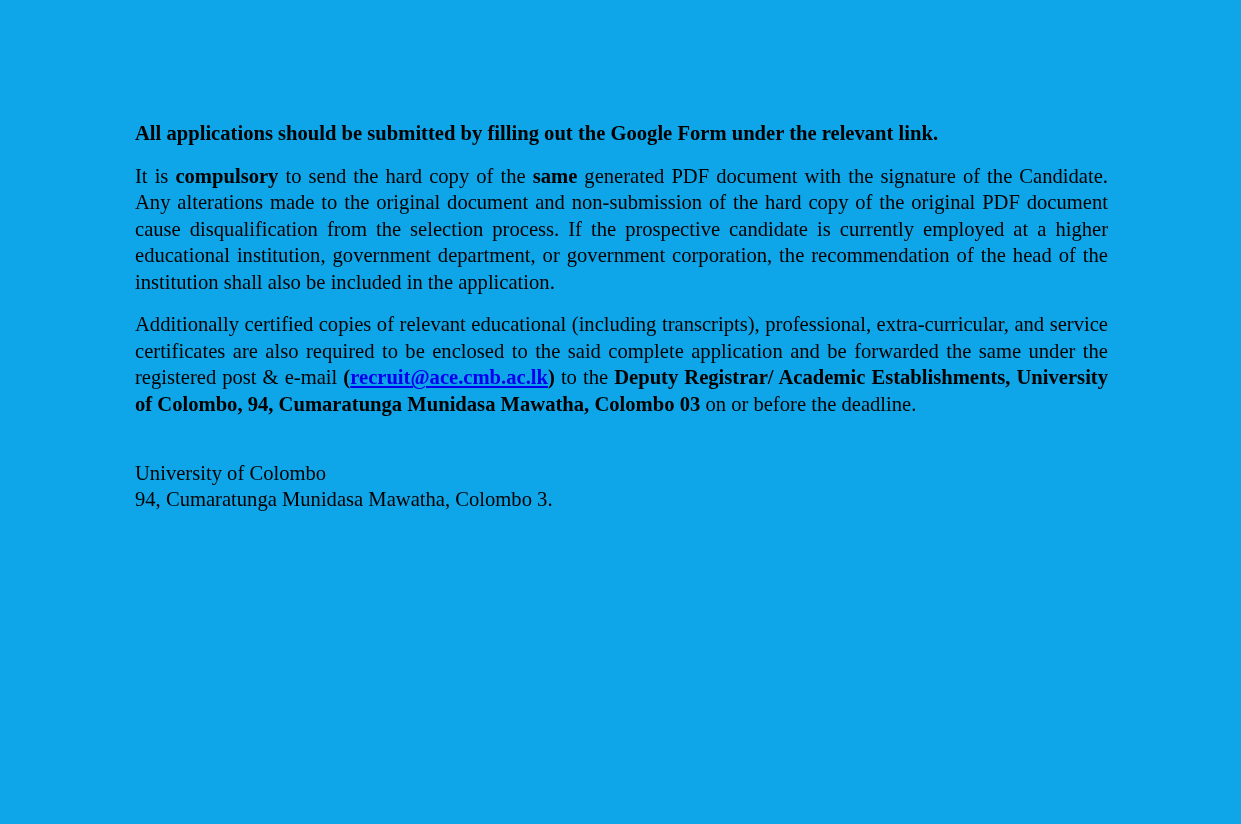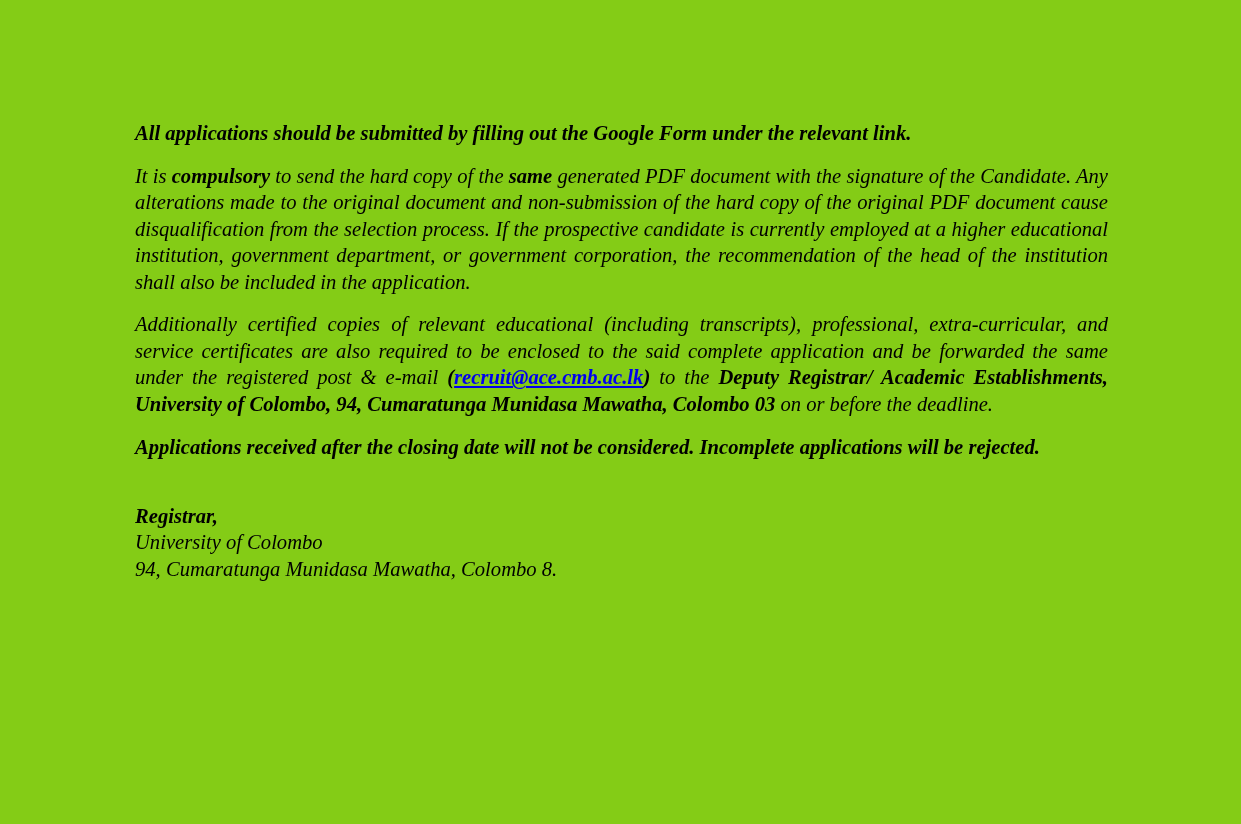--- a/index.html
+++ b/index.html
@@ -8,22 +8,21 @@
     width: 1241px;
     height: 824px;
     font-family: "Liberation Serif", "DejaVu Serif", serif;
     color: #000000;
     overflow: hidden;
   }
   .page {
     position: relative;
     width: 1241px;
     height: 824px;
-    background: #84cc16;
-    font-style: italic;
+    background: #0ea5e9;
   }
   .content {
     position: absolute;
     left: 135px;
     top: 120px;
     width: 973px;
     font-size: 20.6px;
     line-height: 26.4px;
     text-align: justify;
   }
@@ -51,23 +50,21 @@
 <div class="page">
   <div class="content">
 
     <p class="bold-para">All applications should be submitted by filling out the Google Form under the relevant link.</p>
 
     <p><span>It is </span><span class="bold">compulsory</span><span> to send the hard copy of the </span><span class="bold">same</span><span> generated PDF document with the signature of the Candidate. Any alterations made to the original document and non-submission of the hard copy of the original PDF document cause disqualification from the selection process. If the prospective candidate is currently employed at a higher educational institution, government department, or government corporation, the recommendation of the head of the institution shall also be included in the application.</span></p>
 
     <p><span>Additionally certified copies of relevant educational (including transcripts), professional, extra-curricular, and service certificates are also required to be enclosed to the said complete application and be forwarded the same under the registered post &amp; e-mail </span><span class="bold">(</span><a href="#" class="email-link">recruit@ace.cmb.ac.lk</a><span class="bold">)</span><span> to the </span><span class="bold">Deputy Registrar/ Academic Establishments, University of Colombo, 94, Cumaratunga Munidasa Mawatha, Colombo 03</span><span> on or before the deadline.</span></p>
 
 
-    <p class="bold-para">Applications received after the closing date will not be considered. Incomplete applications will be rejected.</p>
 
     <div class="signature-block">
-      <div class="bold">Registrar,</div>
       <div>University of Colombo</div>
-      <div>94, Cumaratunga Munidasa Mawatha, Colombo 8.</div>
+      <div>94, Cumaratunga Munidasa Mawatha, Colombo 3.</div>
     </div>
 
 
   </div>
 </div>
 
 </body></html>

